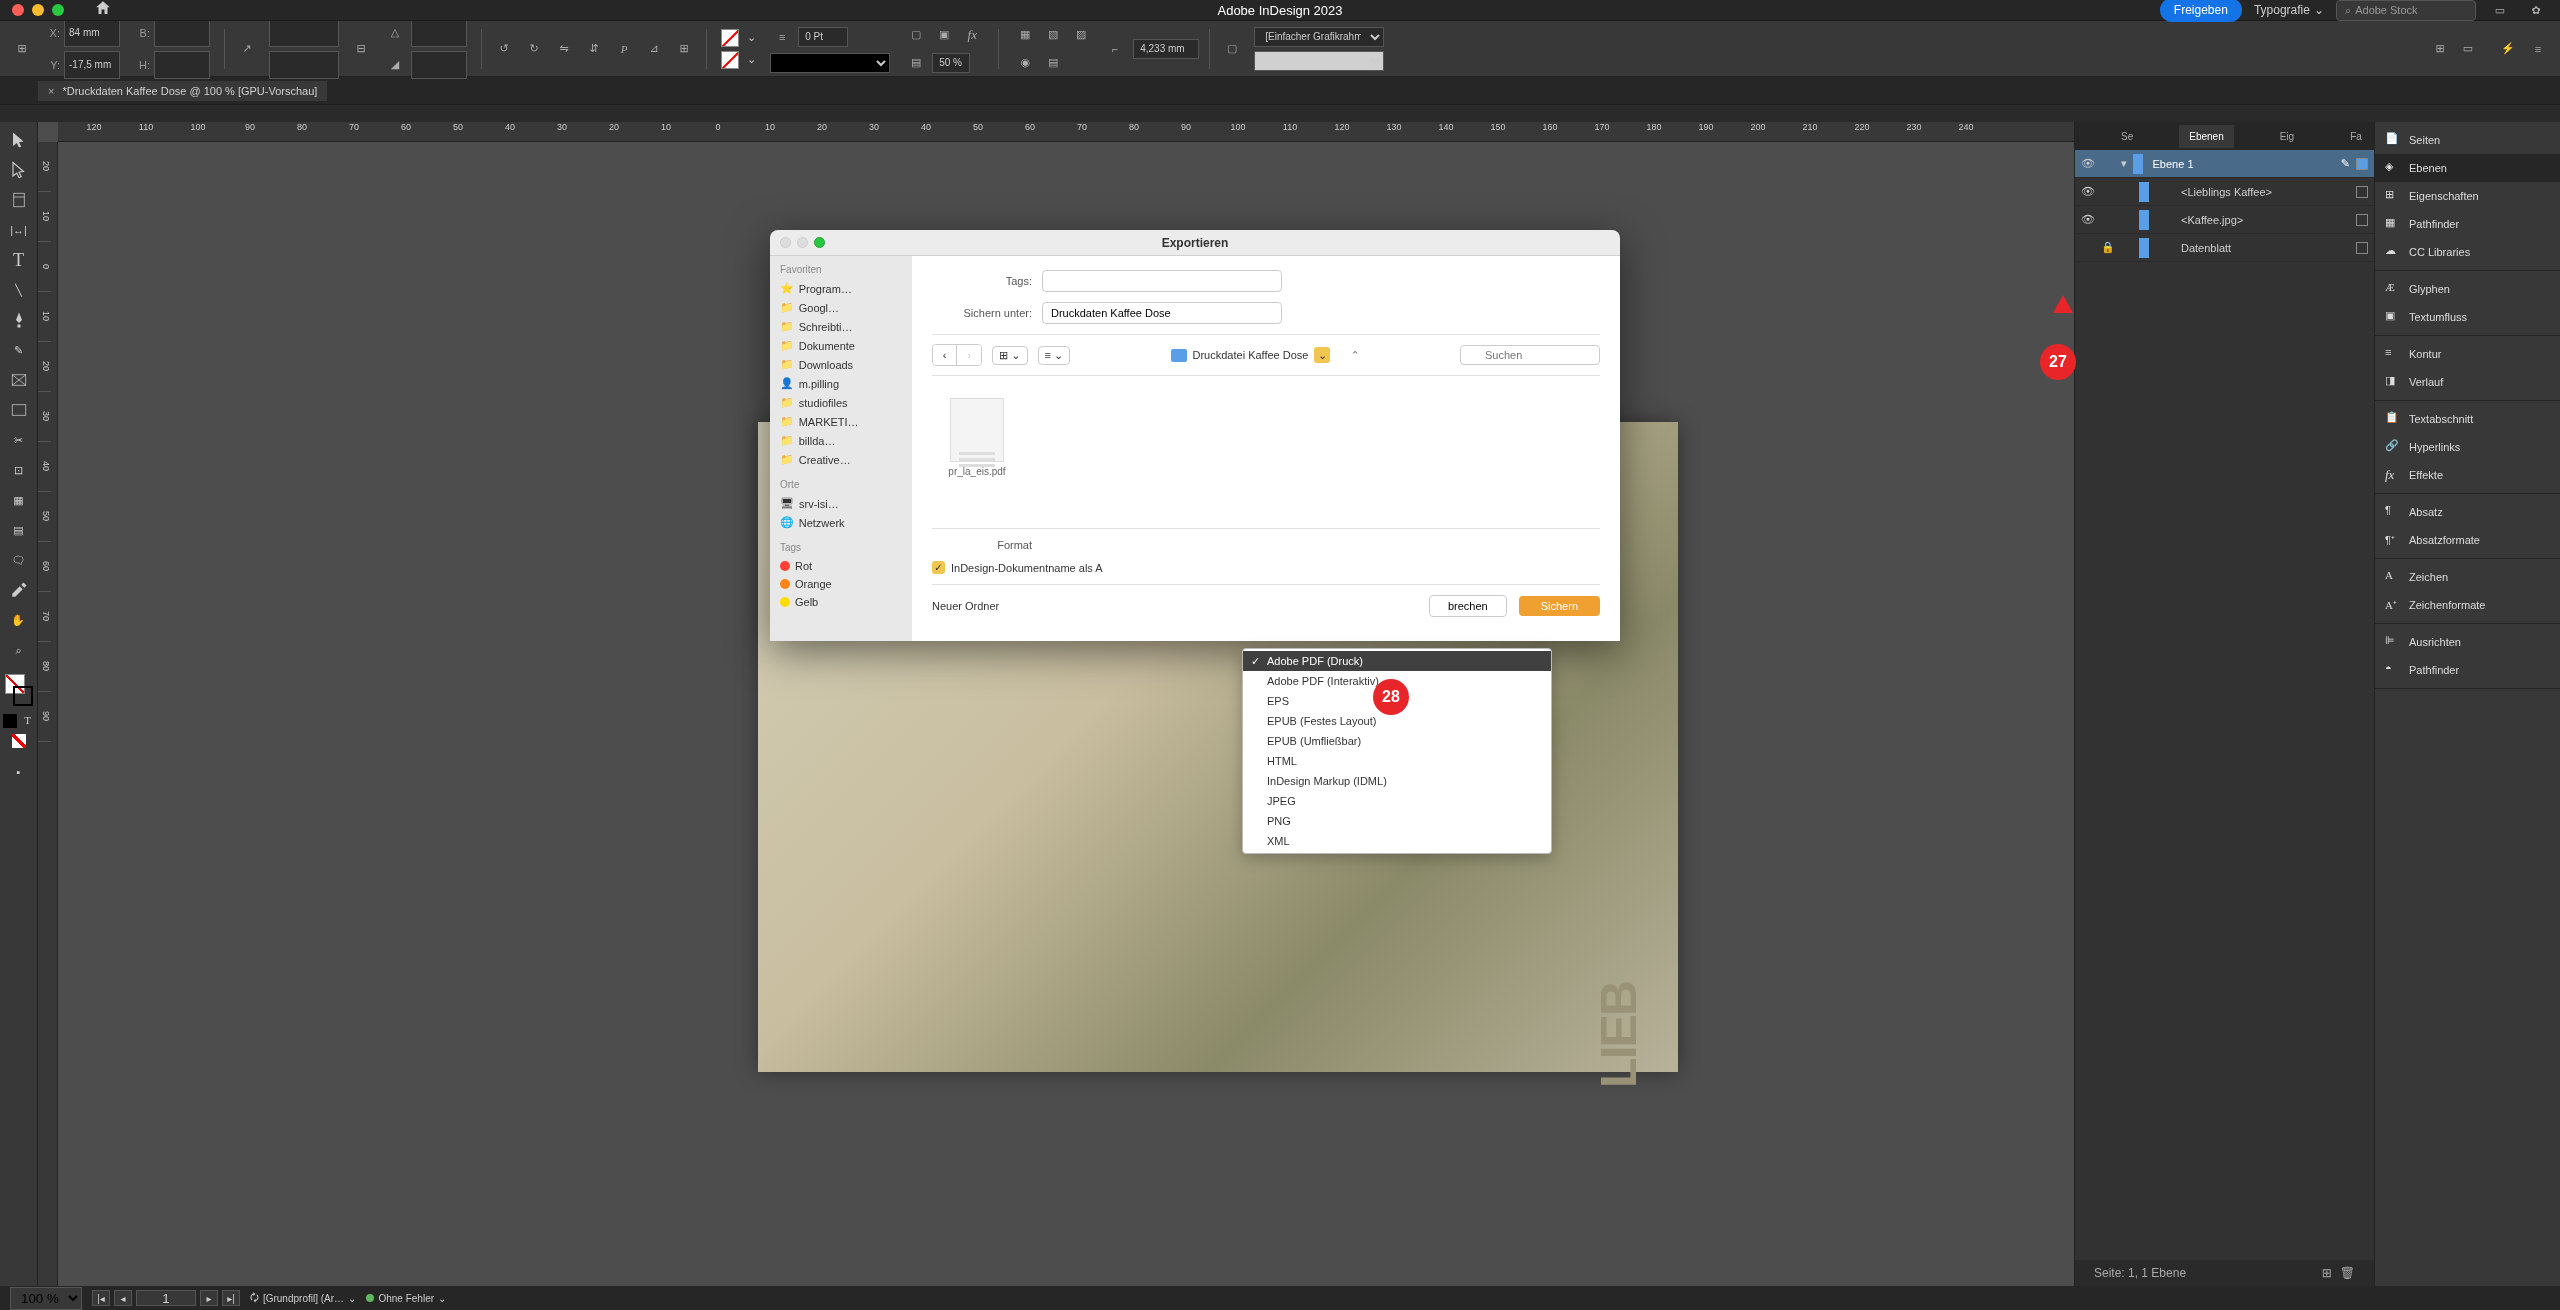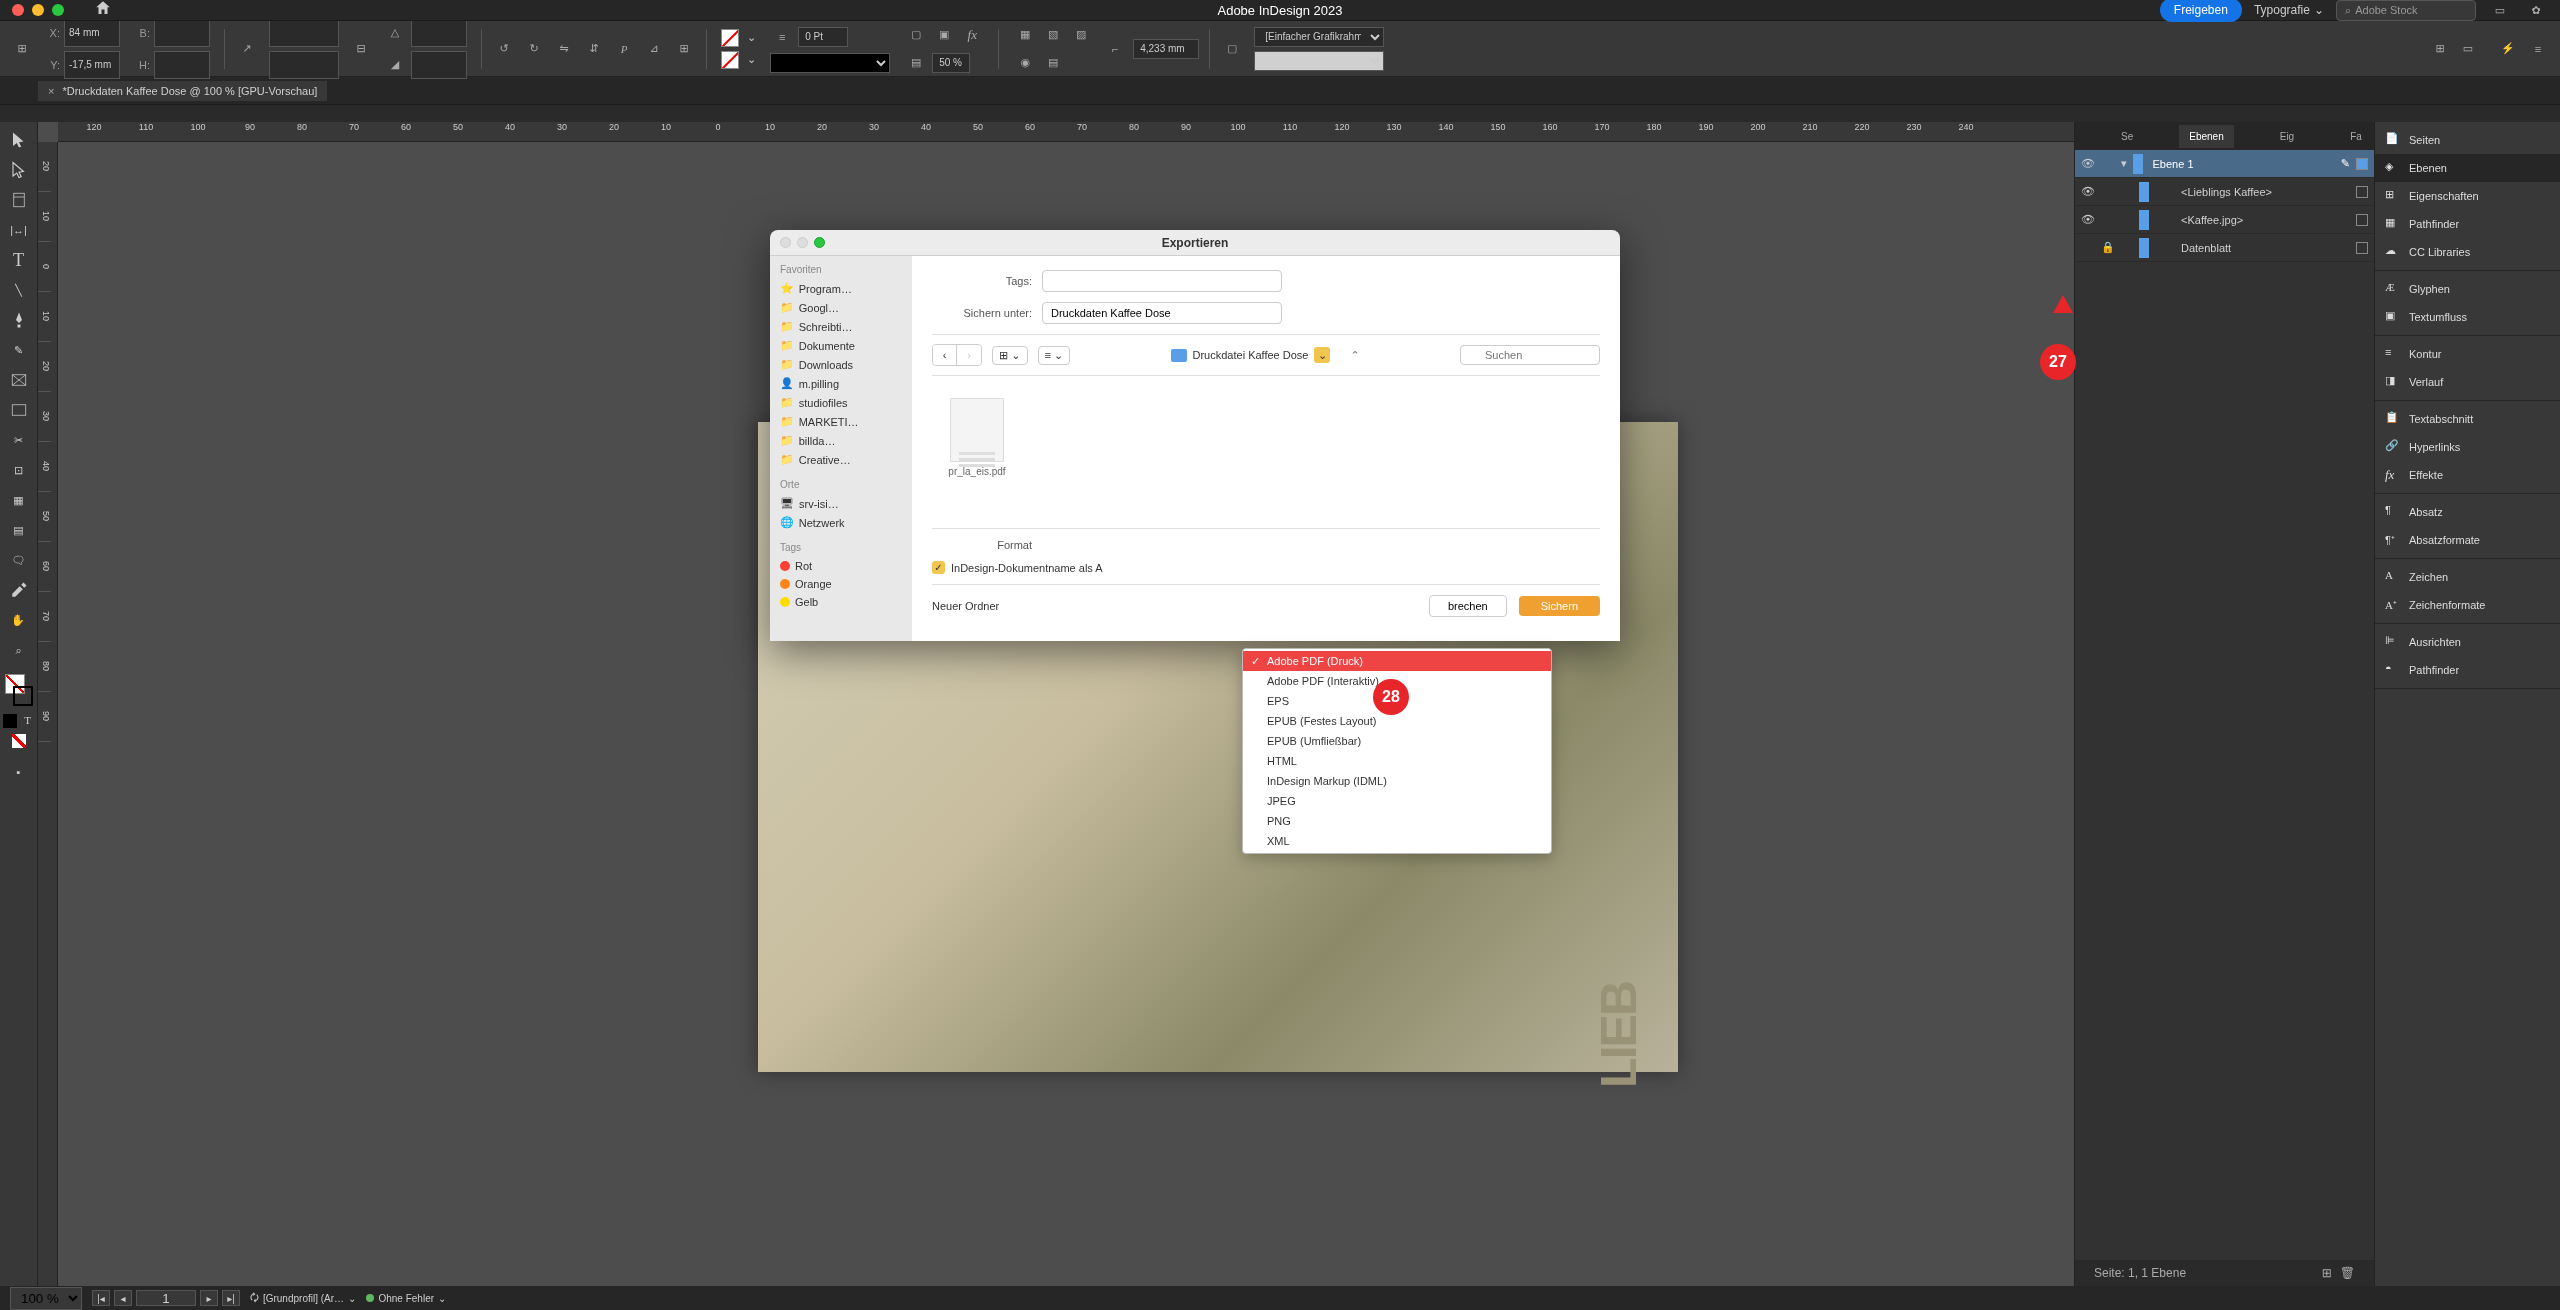--- a/index.html
+++ b/index.html
@@ -127,21 +127,21 @@
 .checkbox-row { display: flex; align-items: center; gap: 6px; font-size: 11px; padding: 4px 0 10px; }
 .checkbox { width: 13px; height: 13px; background: #f0c550; border-radius: 3px; display: flex; align-items: center; justify-content: center; color: #333; font-size: 10px; }
 .dialog-buttons { display: flex; gap: 12px; padding: 10px 0; border-top: 1px solid #e0e0e0; align-items: center; }
 .btn-text { font-size: 11px; color: #333; cursor: pointer; }
 .btn-default { margin-left: auto; padding: 4px 18px; border: 1px solid #ccc; border-radius: 4px; background: #fff; font-size: 11px; }
 .btn-primary { padding: 4px 22px; border: none; border-radius: 4px; background: #f0a030; color: #fff; font-size: 11px; font-weight: 500; }
 
 
 .format-menu { position: absolute; left: 330px; top: 392px; width: 310px; background: #fff; border: 1px solid #bbb; border-radius: 4px; box-shadow: 0 4px 16px rgba(0,0,0,0.25); padding: 2px 0; font-size: 11px; z-index: 10; }
 .format-option { padding: 4px 10px 4px 24px; position: relative; }
-.format-option.selected { background: #ef4444; color: #fff; }
+.format-option.selected { background: #404040; color: #fff; }
 .format-option.selected::before { content: "✓"; position: absolute; left: 8px; }
 
 
 .callout { position: absolute; width: 36px; height: 36px; border-radius: 50%; background: #e8262a; color: #fff; display: flex; align-items: center; justify-content: center; font-size: 16px; font-weight: 700; z-index: 20; }
 .callout-arrow { position: absolute; width: 0; height: 0; border-left: 10px solid transparent; border-right: 10px solid transparent; border-bottom: 18px solid #e8262a; z-index: 19; }
 .rn-cell { width:52px; text-align:center; }
 
 .fx-icon { font-style: italic; font-family: serif; font-size: 13px; }
 
 .red-diag { position:relative; width:18px; height:18px; background:#fff; border:1px solid #888; overflow:hidden; }

